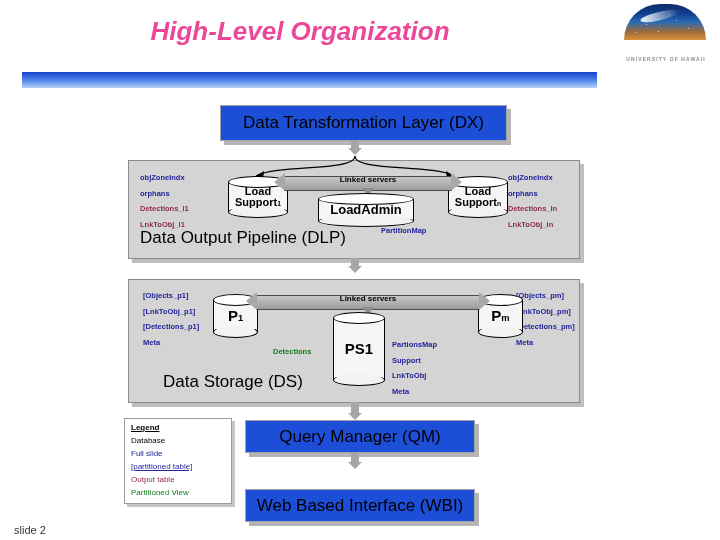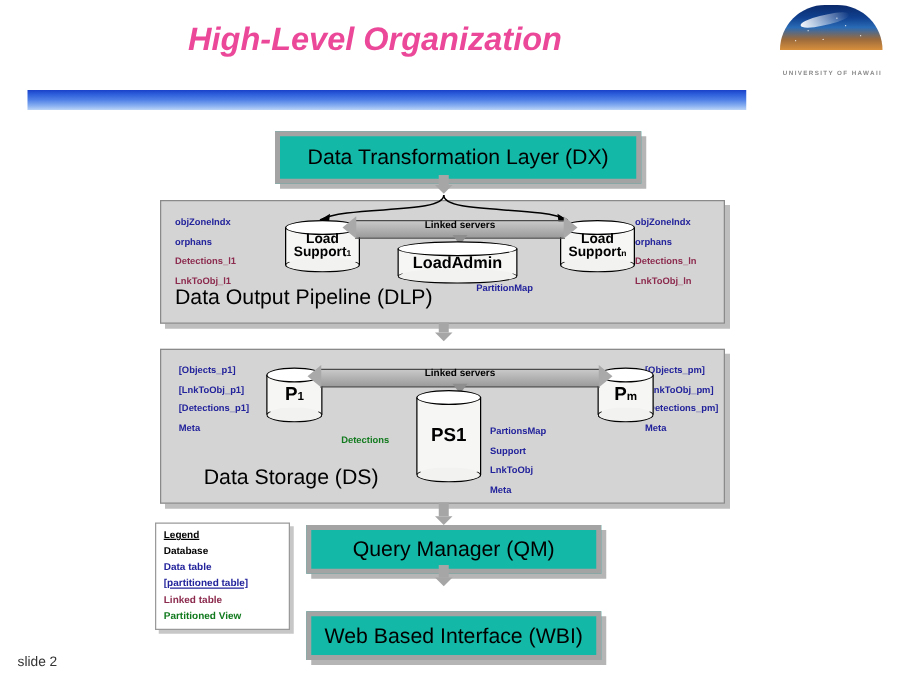--- a/index.html
+++ b/index.html
@@ -32,21 +32,21 @@
   #logo-word{
     position:absolute;left:6px;top:38px;width:100px;text-align:center;
     font-size:15px;font-weight:bold;color:#1b3f8f;letter-spacing:-0.3px;
   }
   #logo-sub{
     position:absolute;left:6px;top:54px;width:100px;text-align:center;
     font-size:5px;font-weight:bold;color:#8a8a8a;letter-spacing:1.1px;
   }
   
   .box3d{
-    position:absolute;background:#14b8a6;border:4px solid #a3a3a3;
+    position:absolute;background:#1d4ed8;border:1px solid #a3a3a3;
     box-shadow:4px 4px 0 rgba(120,120,120,.55);
     display:flex;align-items:center;justify-content:center;
     color:#000;font-size:17px;
   }
   .panel{
     position:absolute;background:#d4d4d4;border:1px solid #8a8a8a;
     box-shadow:4px 4px 0 rgba(125,125,125,.5);
   }
   .panel-title{
     position:absolute;font-size:17px;color:#000;
@@ -113,21 +113,21 @@
   }
   
   #legend{
     position:absolute;left:124px;top:418px;width:108px;height:86px;
     background:#ffffff;border:1px solid #9a9a9a;box-shadow:3px 3px 0 rgba(130,130,130,.45);
     padding:4px 6px;box-sizing:border-box;
   }
   #legend .hd{
     font-size:8px;font-weight:bold;color:#000;text-decoration:underline;margin-bottom:5px;
   }
-  #legend .row{font-size:8px;font-weight:bold;line-height:1;margin-bottom:5px;}
+  #legend .row{font-size:8px;font-weight:normal;line-height:1;margin-bottom:5px;}
   #legend .row.u{text-decoration:underline;}
   
   #slide-no{
     position:absolute;left:14px;top:524px;font-size:11px;color:#333;
   }
 </style>
 </head>
 <body>
 
 <div id="slide-title">High-Level Organization</div>
@@ -289,23 +289,23 @@
 <div class="panel-title" style="left:163px;top:372px;">Data Storage (DS)</div>
 
 <div class="arrow-down" style="left:348px;top:402px;--sh:11px;">
   <i></i>
     <b></b>
 </div>
 
 <div id="legend">
   <div class="hd">Legend</div>
   <div class="row c-black">Database</div>
-  <div class="row c-blue">Data table</div>
+  <div class="row c-blue">Full slide</div>
   <div class="row c-blue u">[partitioned table]</div>
-  <div class="row c-maroon">Linked table</div>
+  <div class="row c-maroon">Output table</div>
   <div class="row c-green">Partitioned View</div>
 </div>
 
 <div class="box3d" style="left:245px;top:420px;width:228px;height:31px;">
   <span>Query Manager (QM)</span>
 </div>
 <div class="arrow-down" style="left:348px;top:452px;--sh:10px;">
   <i></i>
     <b></b>
 </div>

